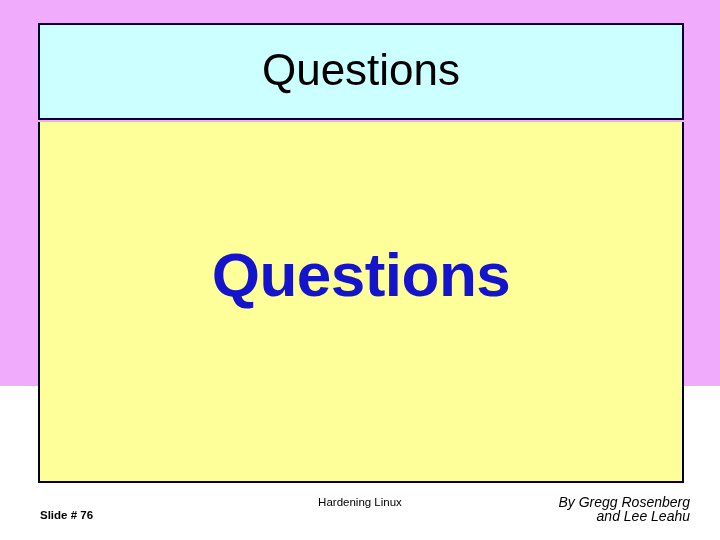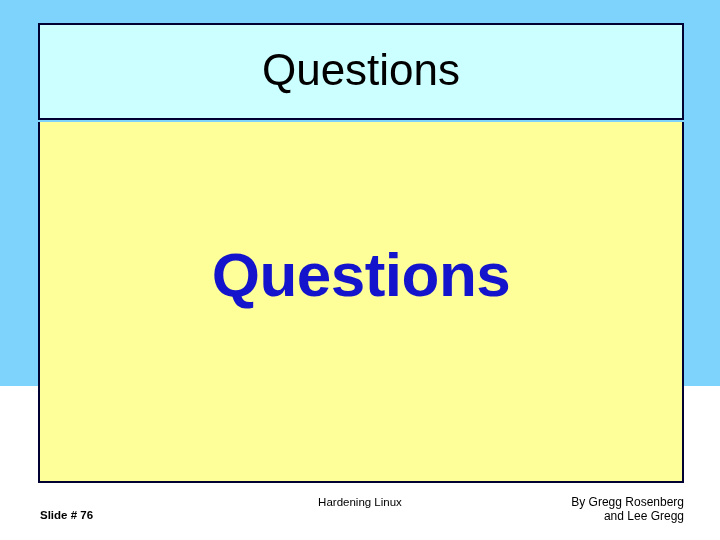--- a/index.html
+++ b/index.html
@@ -14,21 +14,21 @@
     font-family: "Liberation Sans", sans-serif;
     position: relative;
   }
 
   #slide {
     position: absolute;
     left: 0;
     top: 0;
     width: 720px;
     height: 386px;
-    background: #7dd3fc;
+    background: #f0abfc;
   }
 
   
   #title-band {
     position: absolute;
     left: 38px;
     top: 23px;
     width: 646px;
     height: 97px;
     background: #ccffff;
@@ -98,26 +98,27 @@
     top: 5px;
     width: 430px;
     text-align: center;
     font-size: 11.5px;
     color: #000000;
     line-height: 14px;
   }
   #footer-center div { white-space: nowrap; }
   #footer-right {
     position: absolute;
-    right: 36px;
+    right: 30px;
     top: 5px;
     text-align: right;
-    font-size: 12px;
+    font-size: 14px;
     color: #000000;
     line-height: 14px;
+    font-style: italic;
   }
   #footer-right div { white-space: nowrap; }
 </style>
 </head>
 <body>
 
 <div id="slide">
 
   <div id="title-band">
     <div id="title-text">Questions</div>
@@ -129,17 +130,17 @@
 
   <div id="footer">
     <div id="footer-left">Slide # 76</div>
 
     <div id="footer-center">
       <div>Hardening Linux</div>
     </div>
 
     <div id="footer-right">
       <div>By Gregg Rosenberg</div>
-      <div>and Lee Gregg</div>
+      <div>and Lee Leahu</div>
     </div>
   </div>
 
 </div>
 
 </body></html>

